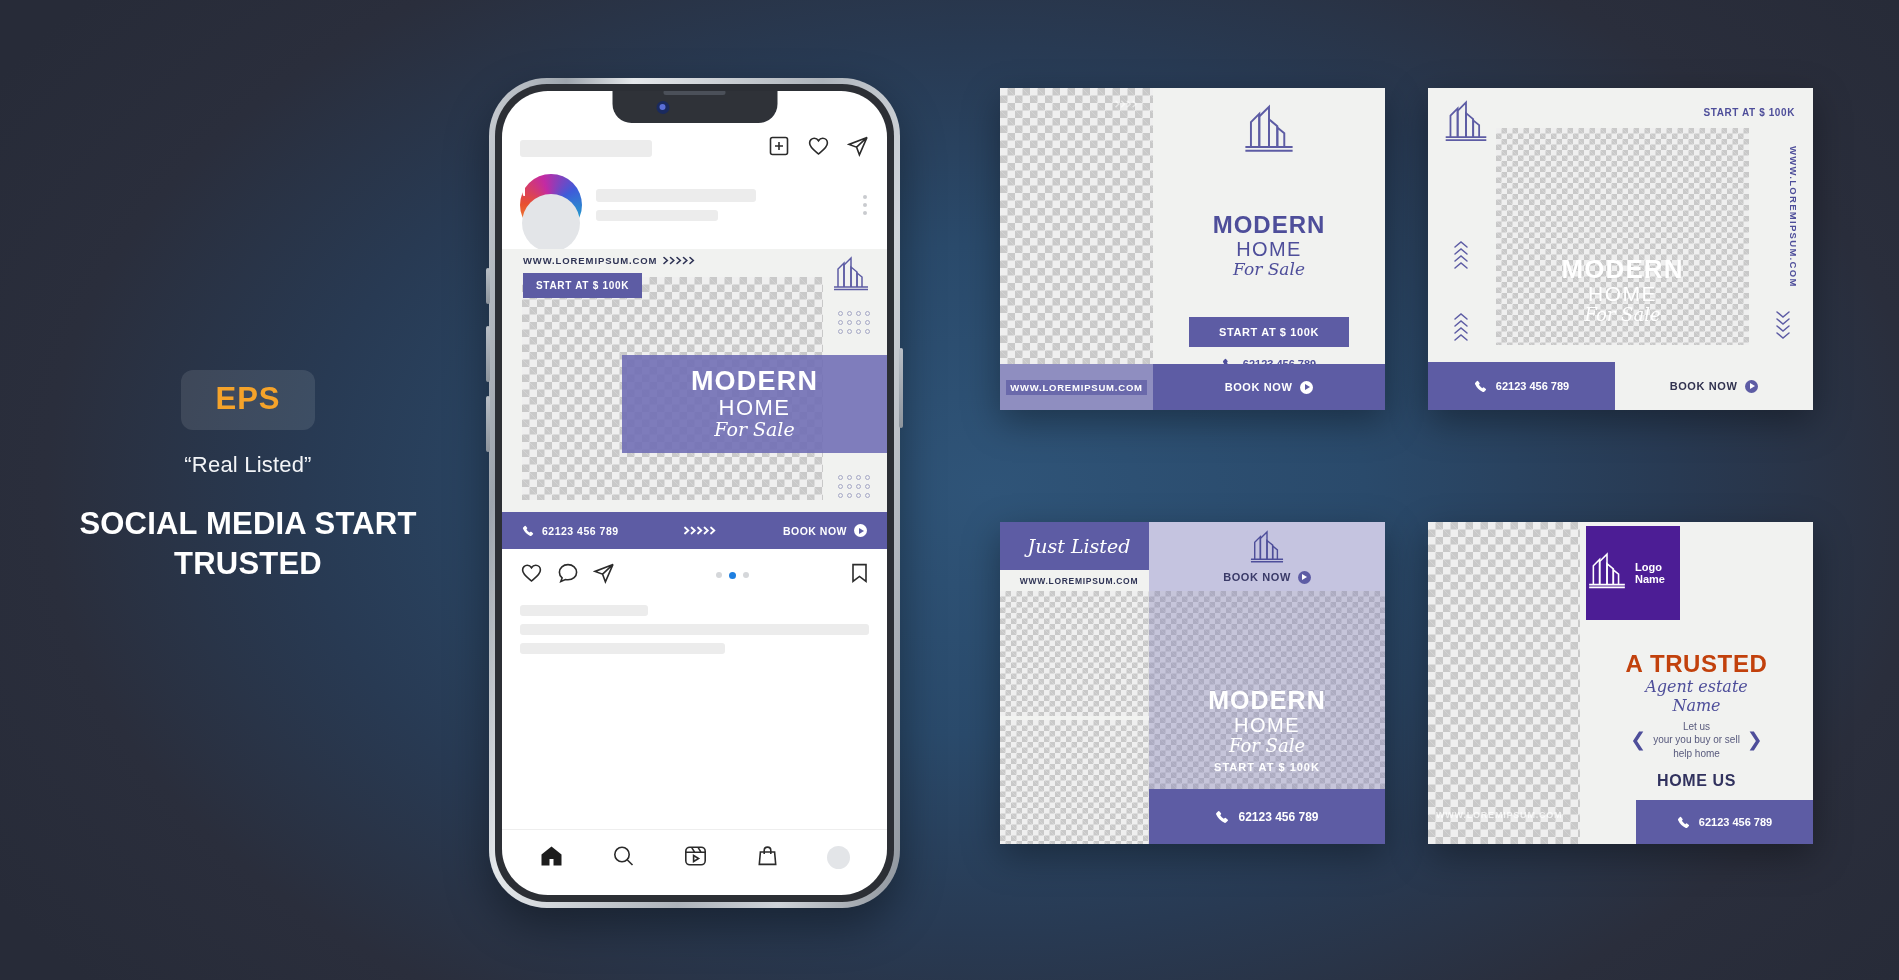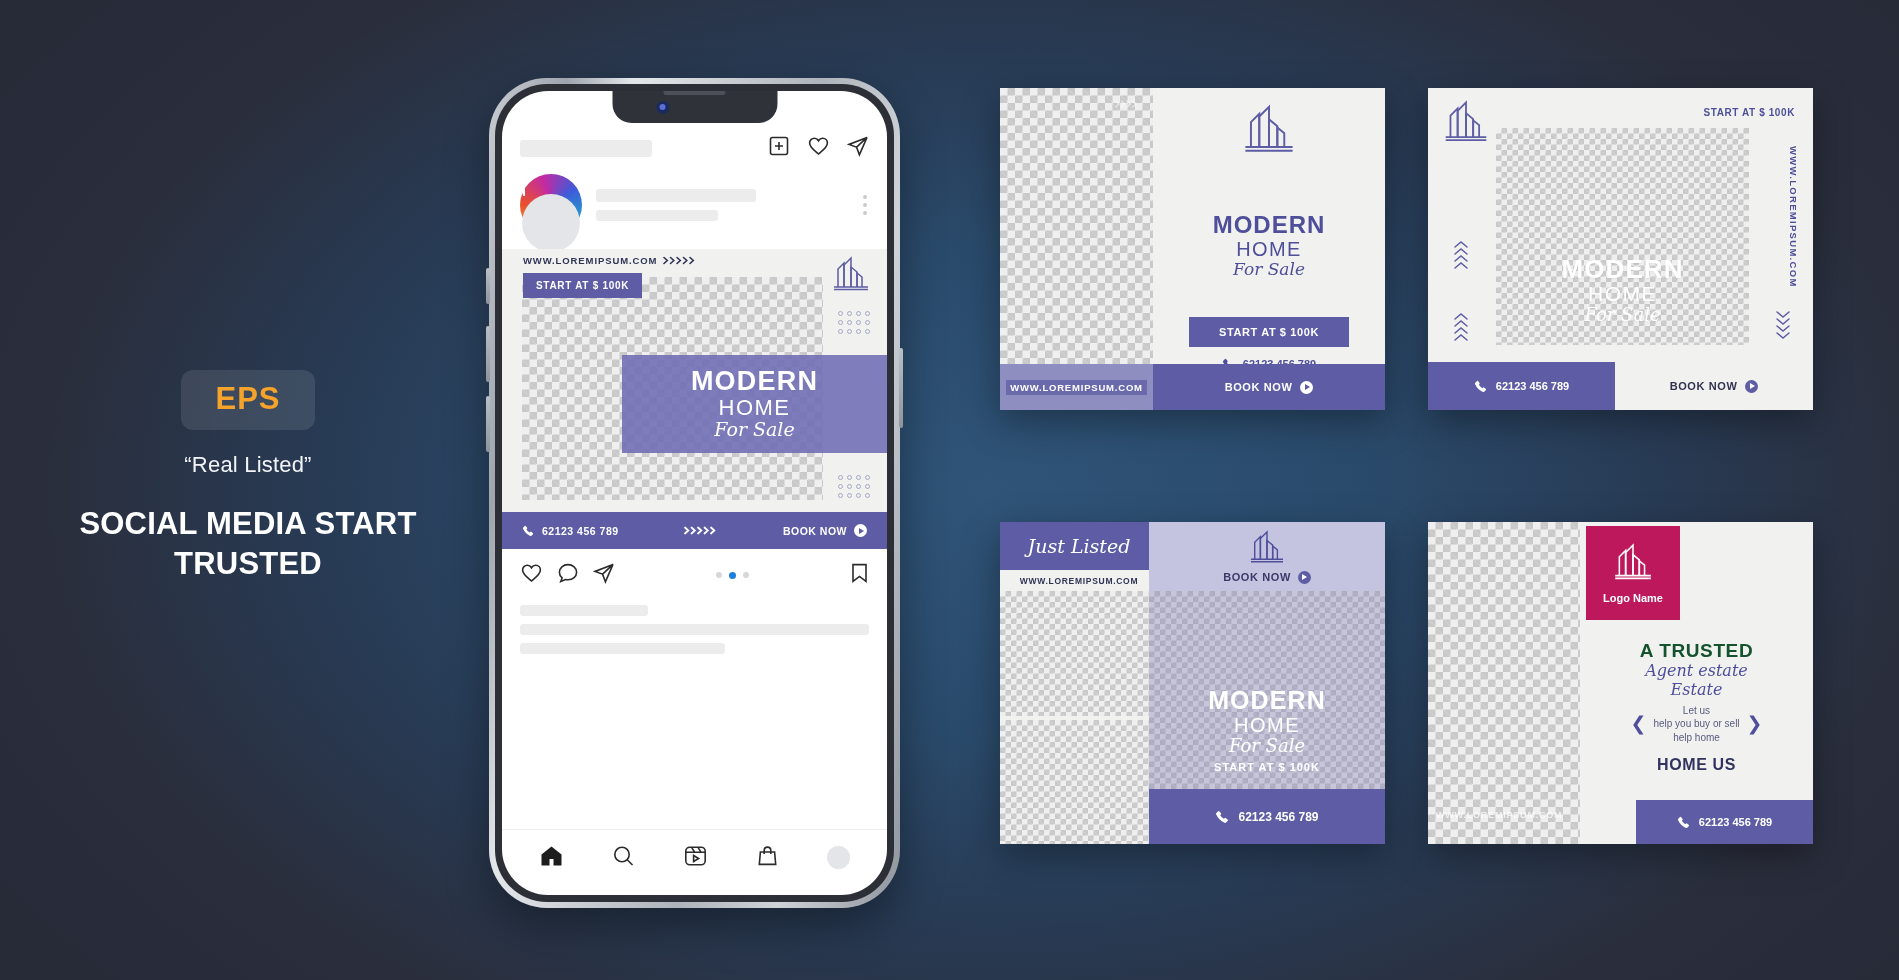--- a/index.html
+++ b/index.html
@@ -241,23 +241,23 @@
   .c3-modern { font-size:25px; font-weight:bold; letter-spacing:1.1px; line-height:1; }
   .c3-home { font-size:20px; font-weight:300; letter-spacing:1.5px; line-height:1.2; }
   .c3-forsale { font-family:"DejaVu Serif", serif; font-style:italic; font-size:18px; line-height:1.05; }
   .c3-start { font-size:11px; font-weight:bold; letter-spacing:1px; margin-top:5px; }
   .c3-foot { height: 55px; background:#5d5ca4; display:flex; align-items:center; justify-content:center; gap:9px; color:#fff; font-size:12px; font-weight:bold; }
 
   
   .c4-left { position:absolute; left:0; top:0; width: 152px; bottom:0; }
   .c4-watermark { position:absolute; left: 8px; bottom: 24px; font-size:9px; font-weight:bold; letter-spacing:.8px; color:rgba(255,255,255,.72); }
   .c4-right { position:absolute; left:152px; right:0; top:0; bottom:0; background:#f1f2f0; display:flex; flex-direction:column; align-items:center; }
-  .c4-logobox { width: 94px; height: 94px; background:#be185d; margin-top:4px; margin-left:6px; display:flex; flex-direction:column; align-items:center; justify-content:center; gap:7px; align-self:flex-start; }
+  .c4-logobox { width: 94px; height: 94px; background:#4c1d95; margin-top:4px; margin-left:6px; display:flex; flex-direction:row; align-items:center; justify-content:center; gap:7px; align-self:flex-start; }
   .c4-logoname { color:#fff; font-size:11px; font-weight:bold; }
-  .c4-trusted { margin-top: 20px; font-size:19px; font-weight:bold; letter-spacing:.6px; color:#14532d; }
+  .c4-trusted { margin-top: 30px; font-size:24px; font-weight:bold; letter-spacing:.6px; color:#c2410c; }
   .c4-script { font-family:"DejaVu Serif", serif; font-style:italic; font-size:16px; color:#4e4e9a; line-height:1.18; text-align:center; }
   .c4-letus { margin-top: 4px; display:flex; align-items:center; gap:7px; color:#585a7d; font-size:10px; line-height:1.35; text-align:center; }
   .c4-arrow { font-size:19px; color:#4e4e9a; font-weight:300; }
   .c4-call { margin-top: 12px; font-size:16px; font-weight:bold; letter-spacing:.6px; color:#31325e; }
   .c4-foot { position:absolute; left: 208px; right:0; bottom:0; height: 44px; background:#5d5ca4; display:flex; align-items:center; justify-content:center; gap:9px; color:#fff; font-size:11px; font-weight:bold; }
 </style>
 </head>
 <body>
 
 <div class="bg"></div>
@@ -665,27 +665,27 @@
                 <path d="M26 31V17l5 4v10"></path>
                 <path d="M3 31h34M3 33.6h34"></path>
               </g>
             </svg>
         </span>
         <span class="c4-logoname">Logo Name</span>
       </div>
       <div class="c4-trusted">A TRUSTED</div>
       <div class="c4-script">
         <div>Agent estate</div>
-        <div>Estate</div>
+        <div>Name</div>
       </div>
       <div class="c4-letus">
         <span class="c4-arrow">❮</span>
         <span>
           <span style="display:block">Let us</span>
-          <span style="display:block">help you buy or sell</span>
+          <span style="display:block">your you buy or sell</span>
           <span style="display:block">help home</span>
         </span>
         <span class="c4-arrow">❯</span>
       </div>
       <div class="c4-call">HOME US</div>
     </div>
     <div class="c4-foot">
       <svg width="13" height="13" viewBox="0 0 14 14" fill="#fff">
           <path d="M3.2 1.2 1.4 3c-.4.4-.5 1-.2 1.5a17 17 0 0 0 8.3 8.3c.5.3 1.1.2 1.5-.2l1.8-1.8c.3-.3.3-.8 0-1.1l-2-1.7a.8.8 0 0 0-1 0l-1 .8a13 13 0 0 1-3.6-3.6l.8-1c.2-.3.2-.7 0-1L4.3 1.2a.8.8 0 0 0-1.1 0z"></path>
         </svg>

